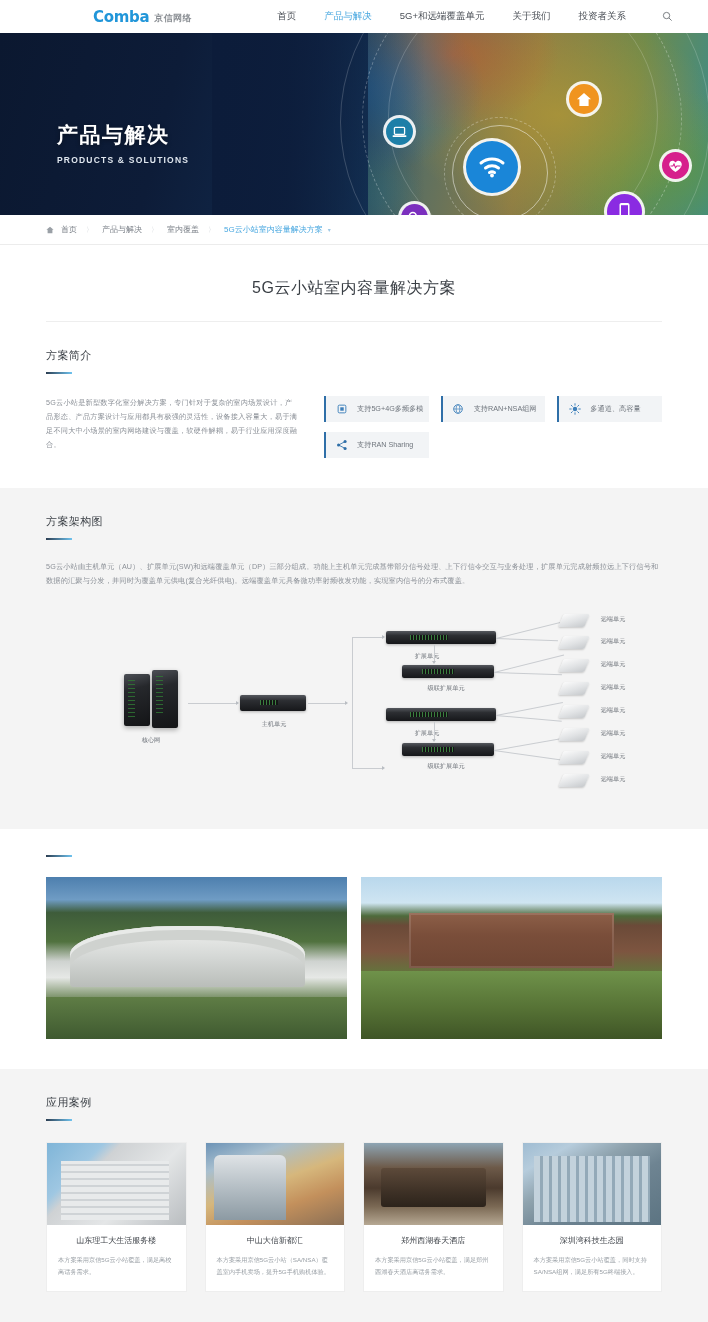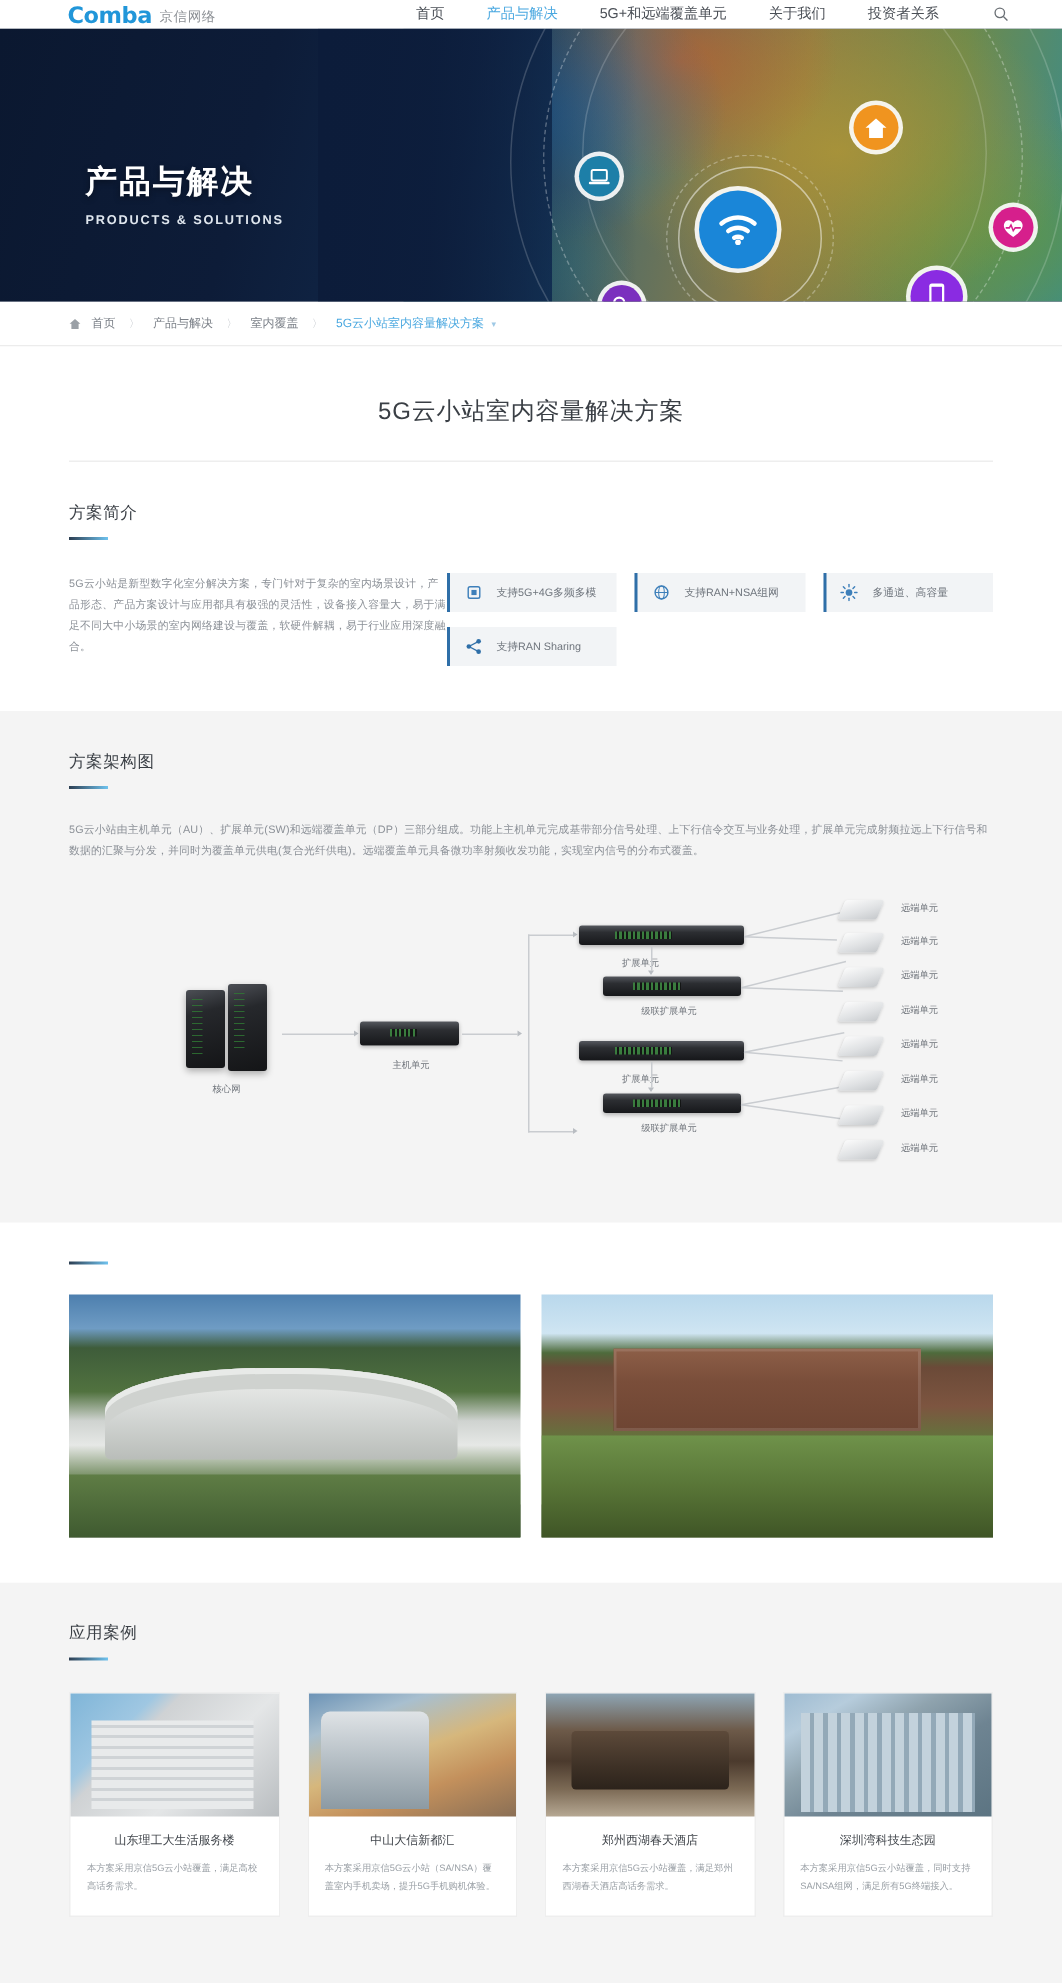--- a/index.html
+++ b/index.html
@@ -7,29 +7,29 @@
   body {
     font-family:"Liberation Sans", sans-serif;
     background:#ffffff;
     color:#333;
     -webkit-font-smoothing:antialiased;
   }
   .page { width:708px; position:relative; overflow:hidden; }
 
   
   .header {
-    height:19px; background:#fff; display:flex; align-items:center;
-    padding:0 22px; position:relative; z-index:5;
+    height:33px; background:#fff; display:flex; align-items:center;
+    padding:0 22px; position:relative; z-index:5;margin-left:48px;
   }
   .logo { display:flex; align-items:flex-end; gap:5px; margin-left:23px; }
   .logo-mark {
     font-size:15px; font-weight:bold; color:#2196d9; letter-spacing:-0.3px;
     font-family:"DejaVu Sans", sans-serif;
   }
-  .logo-cn { font-size:9px; color:#8b8f94; letter-spacing:0.4px; padding-bottom:1px; }
+  .logo-cn { font-size:9px; color:#8b8f94; letter-spacing:0.4px; padding-bottom:1px;font-weight:bold; }
   .nav { margin-left:auto; display:flex; align-items:center; gap:0; }
   .nav-item {
     font-size:9.5px; color:#4a4f56; padding:0 14px; cursor:pointer; white-space:nowrap;
   }
   .nav-item.active { color:#4aa8e0; }
   .search-btn {
     margin-left:20px; margin-right:12px; width:14px; height:14px;
     display:flex; align-items:center; justify-content:center; cursor:pointer;
   }
 
@@ -91,21 +91,21 @@
   .sec-gray { background:#f4f4f4; }
   .page-title-wrap { padding:33px 0 22px; border-bottom:1px solid #eee; }
   .page-title { text-align:center; font-size:16px; color:#3a3f45; letter-spacing:.5px; }
 
   .blk-title { font-size:11px; color:#3a3f45; padding-top:26px; letter-spacing:.4px; }
   .blk-rule {
     width:26px; height:2px; margin-top:9px;
     background:linear-gradient(90deg,#2c3e52,#6fc3ef);
   }
 
-  .intro-row { display:flex; padding:22px 0 30px; }
+  .intro-row { display:flex; gap:26px; padding:22px 0 30px; }
   .intro-text {
     width:252px; font-size:7.2px; line-height:1.95; color:#8b9097; letter-spacing:.2px;
   }
   .feat-grid { flex:1; display:grid; grid-template-columns:1fr 1fr 1fr; gap:10px 12px; }
   .feat {
     height:26px; background:#f2f4f6; border-left:2px solid #2f6fa8;
     display:flex; align-items:center; padding-left:9px; gap:9px;
   }
   .feat-ico { width:13px; height:13px; flex:none; display:flex; align-items:center; justify-content:center; }
   .feat-lbl { font-size:7.2px; color:#6f757d; }

